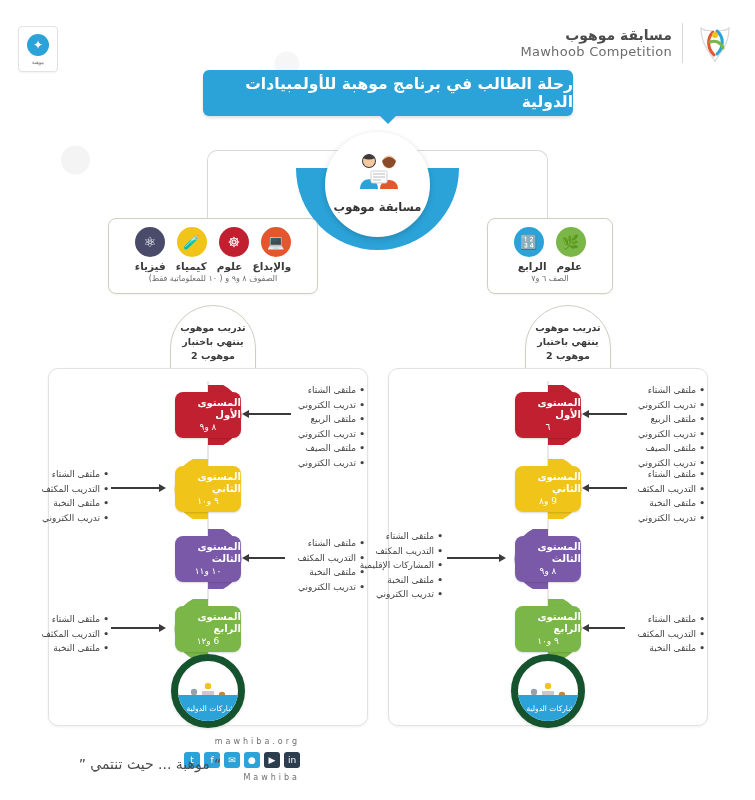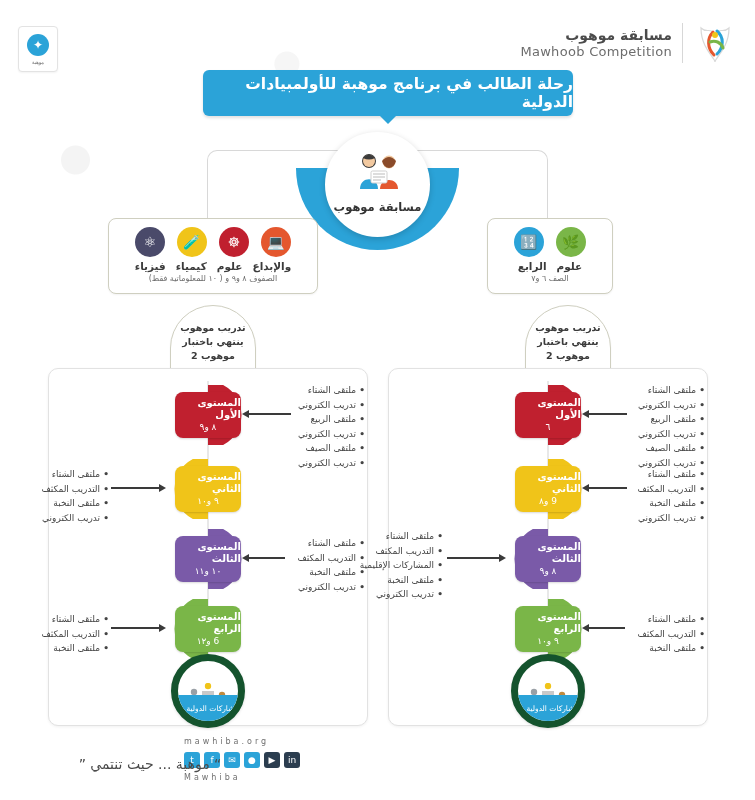--- a/index.html
+++ b/index.html
@@ -142,21 +142,21 @@
   .final {
     position:absolute; width:74px; height:74px; border-radius:50%;
     background:#fff; border:7px solid #14532d; box-shadow:0 1px 3px rgba(0,0,0,.12);
     overflow:hidden; display:flex; flex-direction:column; align-items:center; justify-content:center;
   }
   .final .podium { margin-top:12px; width:44px; height:28px; position:relative; }
   .final .cap { position:absolute; bottom:0; left:0; width:74px; height:26px; background:#2ba3d8;
                 color:#fff; font-size:7.5px; display:flex; align-items:center; justify-content:center; }
 
   
-  .footer-left { position:absolute; bottom:18px; right:455px; text-align:left; }
+  .footer-left { position:absolute; bottom:18px; right:455px; text-align:right; }
   .footer-web { font-size:8px; letter-spacing:3px; color:#6f6f6f; }
   .social { display:flex; gap:4px; justify-content:center; margin-top:6px; }
   .soc { width:16px; height:16px; border-radius:3px; background:#2ba3d8; color:#fff;
          font-size:9px; display:flex; align-items:center; justify-content:center; }
   .soc.dark { background:#2b3d4f; }
   .footer-name { font-size:8px; letter-spacing:3px; color:#6f6f6f; margin-top:5px; }
   .tagline { position:absolute; bottom:28px; left:0; width:300px; text-align:center;
              font-size:14px; color:#4a4a4a; direction:rtl; }
 </style>
 </head>

